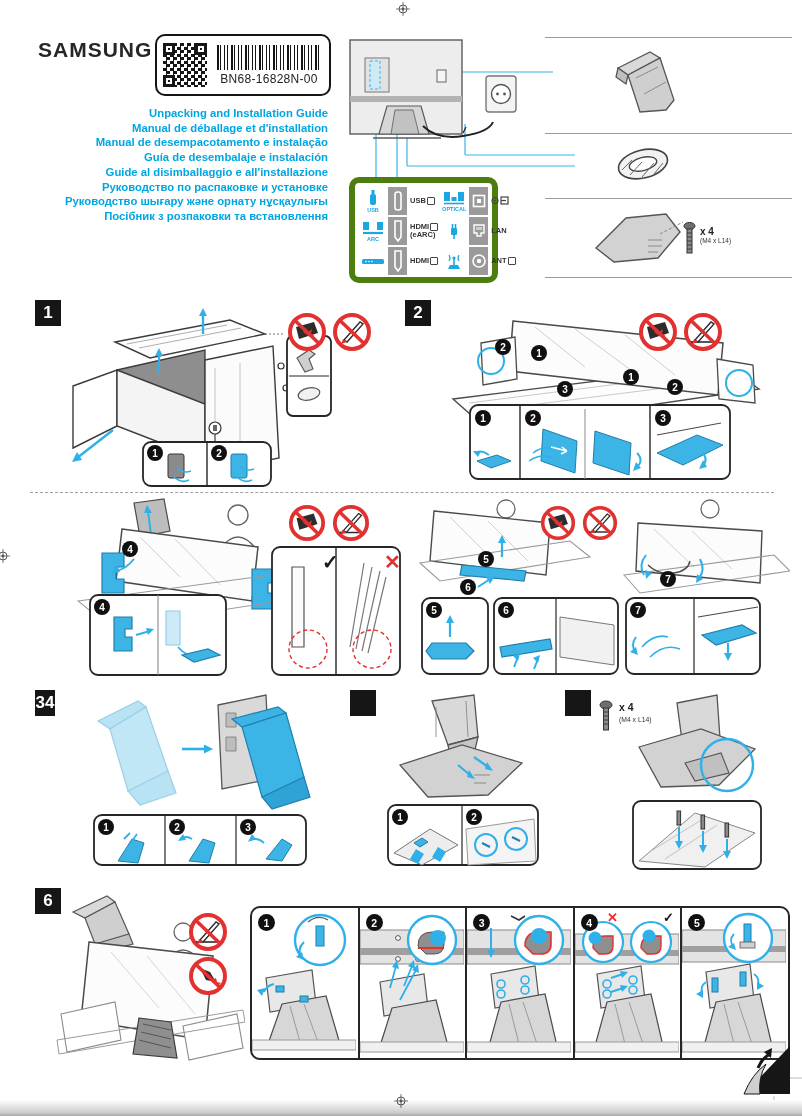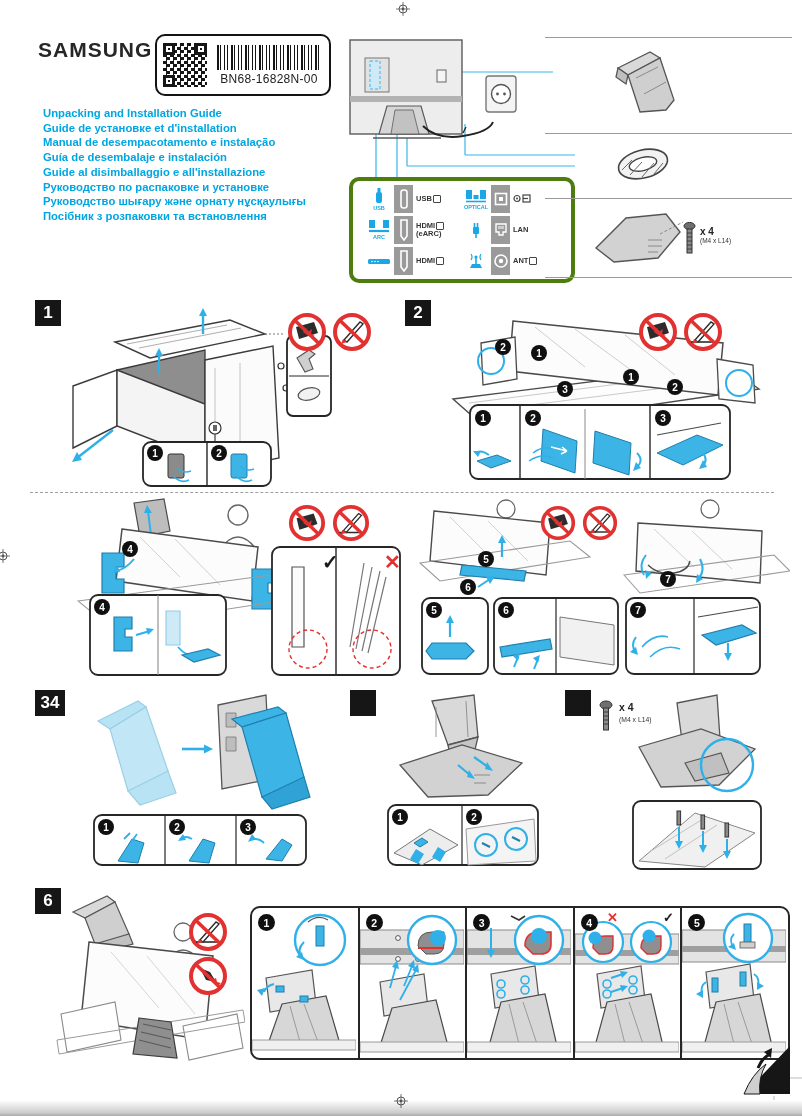--- a/index.html
+++ b/index.html
@@ -16,26 +16,26 @@
              border-radius:10px;background:#fff;display:flex;align-items:center;padding:0 6px;box-sizing:border-box;}
   .qr{width:44px;height:44px;background:repeating-conic-gradient(#161616 0 25%,#fff 0 50%) 0 0/7px 7px;
       position:relative;flex:0 0 auto;}
   .qr .f{position:absolute;width:12px;height:12px;border:3px solid #161616;background:#fff;box-sizing:border-box;}
   .qr .f::after{content:"";position:absolute;inset:2px;background:#161616;}
   .qr .f.tl{left:0;top:0}.qr .f.tr{right:0;top:0}.qr .f.bl{left:0;bottom:0}
   #barcode-wrap{flex:1;display:flex;flex-direction:column;align-items:center;margin-left:8px;}
   #barcode{width:104px;height:25px;
     background:repeating-linear-gradient(90deg,#141414 0 2px,#fff 2px 3px,#141414 3px 4px,#fff 4px 7px,#141414 7px 8px,#fff 8px 10px,#141414 10px 11px,#fff 11px 14px);}
   #barcode-text{font-size:12px;color:#222;margin-top:2px;letter-spacing:.3px;}
-  #titles{position:absolute;left:43px;top:106px;width:292px;text-align:left;color:#00a6e2;
+  #titles{position:absolute;left:36px;top:106px;width:292px;text-align:right;color:#00a6e2;
           font-weight:700;font-size:11.3px;line-height:14.7px;}
   
-  #ports{position:absolute;left:349px;top:177px;width:226px;height:106px;border:4px solid #4d7c0f;
+  #ports{position:absolute;left:349px;top:177px;width:149px;height:106px;border:6px solid #4d7c0f;
          border-radius:10px;background:#fff;display:grid;grid-template-columns:1fr 1fr;grid-template-rows:1fr 1fr 1fr;
-         box-sizing:border-box;padding:3px 12px;}
+         box-sizing:border-box;padding:3px 4px;}
   .port-cell{display:flex;align-items:center;gap:3px;padding:1px 2px;}
   .dev-ico{width:24px;display:flex;flex-direction:column;align-items:center;color:#1ba7e3;flex:0 0 auto;}
   .dev-ico .cap{font-size:5.5px;font-weight:700;color:#1ba7e3;margin-top:1px;white-space:nowrap;}
   .port-sock{width:19px;height:28px;background:#9a9a9a;display:flex;align-items:center;justify-content:center;flex:0 0 auto;}
   .port-lab{font-size:7.5px;font-weight:700;color:#333;line-height:8px;white-space:nowrap;}
   .tag{display:inline-block;width:6px;height:6px;border:1px solid #444;border-radius:1px;vertical-align:middle;margin-left:1px;}
   
   .hline{position:absolute;left:545px;width:247px;border-top:1.6px solid #9a9a9a;}
   #screw-callout1, #screw-callout2{position:absolute;font-weight:700;color:#222;}
   .screwqty{font-size:10px;font-weight:700;}
@@ -84,21 +84,21 @@
         <div class="f bl"></div>
       </div>
     <div id="barcode-wrap">
       <div id="barcode"></div>
       <div id="barcode-text">BN68-16828N-00</div>
     </div>
   </div>
 
   <div id="titles">
     <div>Unpacking and Installation Guide</div>
-    <div>Guide de установке et d'installation</div>
+    <div>Manual de déballage et d'installation</div>
     <div>Manual de desempacotamento e instalação</div>
     <div>Guía de desembalaje e instalación</div>
     <div>Guide al disimballaggio e all'installazione</div>
     <div>Руководство по распаковке и установке</div>
     <div>Руководство шығару және орнату нұсқаулығы</div>
     <div>Посібник з розпаковки та встановлення</div>
   </div>
 
   <svg class="abs" style="left:345px;top:34px" width="250" height="145" viewBox="0 0 250 145">
 
@@ -585,21 +585,21 @@
     <line x1="8.5" y1="9" x2="31.5" y2="31" stroke="#e23131" stroke-width="3.6"></line>
   </svg>
   <svg class="abs" style="left:582px;top:505px" width="36" height="36" viewBox="0 0 40 40">
     <circle cx="20" cy="20" r="17" fill="#fff" stroke="#e23131" stroke-width="4"></circle>
     <path d="M12,28 L28,10 L31,12 L15,30 z" fill="#fff" stroke="#2c2c2c" stroke-width="1.4"></path>
     <line x1="8" y1="30" x2="30" y2="30" stroke="#2c2c2c" stroke-width="1.6"></line>
     <path d="M11,27 l4,3 l-6,2 z" fill="#e23131"></path>
     <line x1="8.5" y1="9" x2="31.5" y2="31" stroke="#e23131" stroke-width="3.6"></line>
   </svg>
 
-  <div class="badge" style="left:35px;top:690px;width:30px;height:26px">34</div>
+  <div class="badge" style="left:35px;top:690px;width:20px;height:26px">34</div>
 
   <svg class="abs" style="left:80px;top:693px" width="235" height="175" viewBox="0 0 235 175">
 
     <g opacity="0.55">
       <path d="M18,28 L58,8 L66,14 L30,36 z" fill="#7fcdec" stroke="#4aa8d0" stroke-width="1.2"></path>
       <path d="M30,36 L66,14 L88,78 L70,96 L48,98 z" fill="#8fd4ef" stroke="#4aa8d0" stroke-width="1.2"></path>
       <path d="M48,98 L88,78 L96,100 L60,112 z" fill="#7fcdec" stroke="#4aa8d0" stroke-width="1.2"></path>
     </g>
     <line x1="102" y1="56" x2="126" y2="56" stroke="#2fb0e8" stroke-width="2.6"></line>
       <path d="M133,56 l-9,-4.5 v9 z" fill="#2fb0e8"></path>

